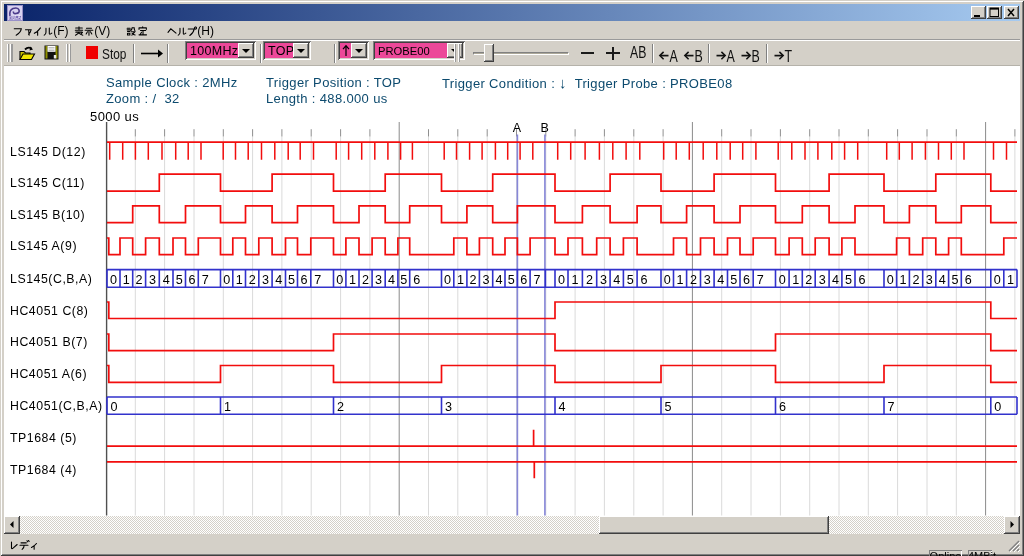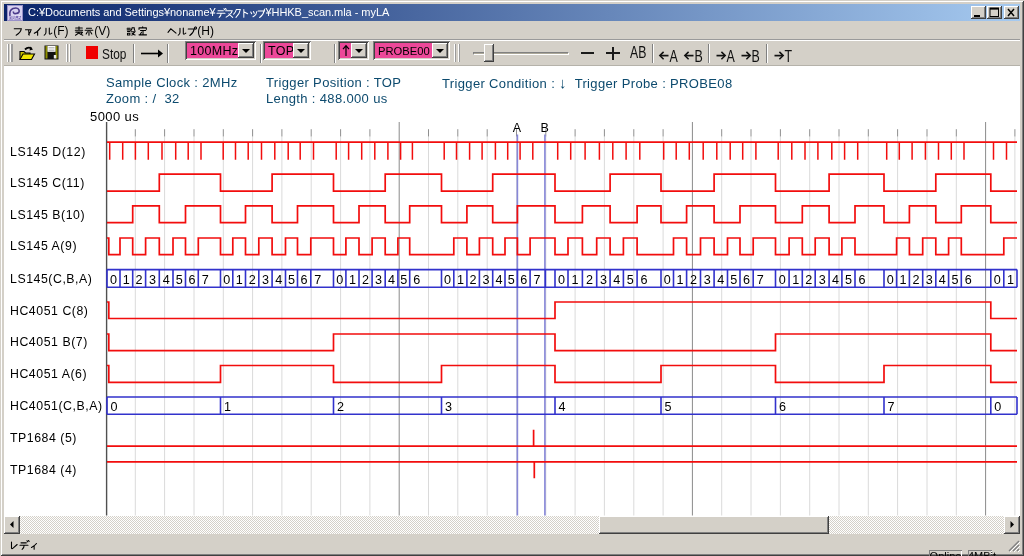--- a/index.html
+++ b/index.html
@@ -36,30 +36,20 @@
 .spanel{position:absolute;top:15px;height:15px;box-shadow:inset 1px 1px #808080,inset -1px -1px #fff;font-size:11px;color:#000;text-align:center}
 </style></head><body>
 <div id="win">
 <div id="title" class="abs">
       <svg class="abs" style="left:2.5px;top:0.5px" width="16" height="16" viewBox="0 0 16 16">
 <rect x="0.5" y="0.5" width="15" height="15" fill="#d8d2f0" stroke="#9890c8"></rect>
 <path d="M3 11Q2 5 6 3.5Q11 2 12 5Q13 8 9 8.5Q6 9 6.5 6.5" stroke="#4a3a8a" stroke-width="1.6" fill="none"></path>
 <rect x="2" y="11" width="12" height="3.5" fill="#7a6ab8"></rect>
 <text x="8" y="14.2" font-size="4.5" text-anchor="middle" fill="#fff" font-family="Liberation Sans">myLA</text>
       </svg>
-      <div class="txt">C:¥Documents and Settings¥noname¥<span style="display:inline-block;vertical-align:-1.5px"><svg class="kn" width="49.8" height="10" viewBox="0 0 59.800000000000004 12" style="width:49.8px;height:10px">
-            <g fill="none" stroke="#fff" stroke-width="1.25" stroke-linecap="round">
-              <path transform="translate(0.0 0)" d="M2.4 3.4H8.8M1.2 6.2H10.8M6.2 6.2Q6.2 9.4 3.8 11.2M9.6 0.8 10.4 2.2M11.4 0.4 12.2 1.8"></path>
-              <path transform="translate(9.8 0)" d="M1.8 3.4H9.6Q8.6 7.2 2.4 11M5.6 7 10.2 11.2"></path>
-              <path transform="translate(19.6 0)" d="M4.8 1.8Q4.2 4.8 1.6 7.4M4.8 1.8H9.6Q9 6.8 4.4 11.2"></path>
-              <path transform="translate(29.4 0)" d="M4 1.8V11.2M4 4.6 8.6 6.8"></path>
-              <path transform="translate(39.2 0)" d="M2.6 4.8 3.6 6.8M5.8 4.2 6.8 6.2M9.8 4.2Q9.4 8.4 5.2 10.6"></path>
-              <path transform="translate(49.0 0)" d="M1.5 3.6H8.6Q8 8.2 3.4 11.4M10.3 1.2A1.25 1.25 0 1 0 10.4 1.21"></path>
-            </g>
-          </svg></span>¥HHKB_scan.mla - myLA</div>
       <div class="tbtn" style="left:967px"><svg width="15" height="13">
           <rect x="3" y="9" width="6" height="2" fill="#000"></rect>
         </svg></div>
 <div class="tbtn" style="left:982.5px"><svg width="15" height="13">
           <rect x="3" y="2" width="8.5" height="8.5" fill="none" stroke="#000" stroke-width="1"></rect>
           <rect x="3" y="2" width="8.5" height="1.6" fill="#000"></rect>
         </svg></div>
 <div class="tbtn" style="left:999.5px"><svg width="15" height="13">
           <path d="M4 3 10 10M10 3 4 10" stroke="#000" stroke-width="1.5"></path>
         </svg></div>
@@ -134,21 +124,21 @@
       </div>
       <div class="tsep" style="left:330px"></div>
       <div class="combo" style="left:334px;width:31px">
         <svg style="position:absolute;left:3px;top:2.5px" width="10" height="14" viewBox="0 0 10 14">
           <path d="M5 13V3M2 6.2 5 2.6 8 6.2" stroke="#000" stroke-width="1.2" fill="none"></path>
         </svg>
         <span class="drop">
           <i></i>
         </span>
       </div>
-      <div class="combo" style="left:369px;width:77px">
+      <div class="combo" style="left:369px;width:92px">
         <span class="cv"><span style="font-size:11.2px;letter-spacing:0">PROBE00</span></span>
         <span class="drop">
           <i></i>
         </span>
       </div>
       <div class="grip" style="left:450px"></div>
       <div class="abs" style="left:469px;top:11.5px;width:96px;height:2.5px;border:1px solid #808080;border-bottom-color:#fff;border-right-color:#fff;background:#aca899"></div>
       <div class="abs" style="left:480px;top:3px;width:10px;height:18px;background:#d4d0c8;box-shadow:inset -1px -1px #404040,inset 1px 1px #fff,inset -2px -2px #808080"></div>
       <div class="abs" style="left:577px;top:11.7px;width:13.3px;height:2.2px;background:#1a1a1a"></div>
       <div class="abs" style="left:602.4px;top:11.7px;width:13.4px;height:2.2px;background:#1a1a1a"></div>

